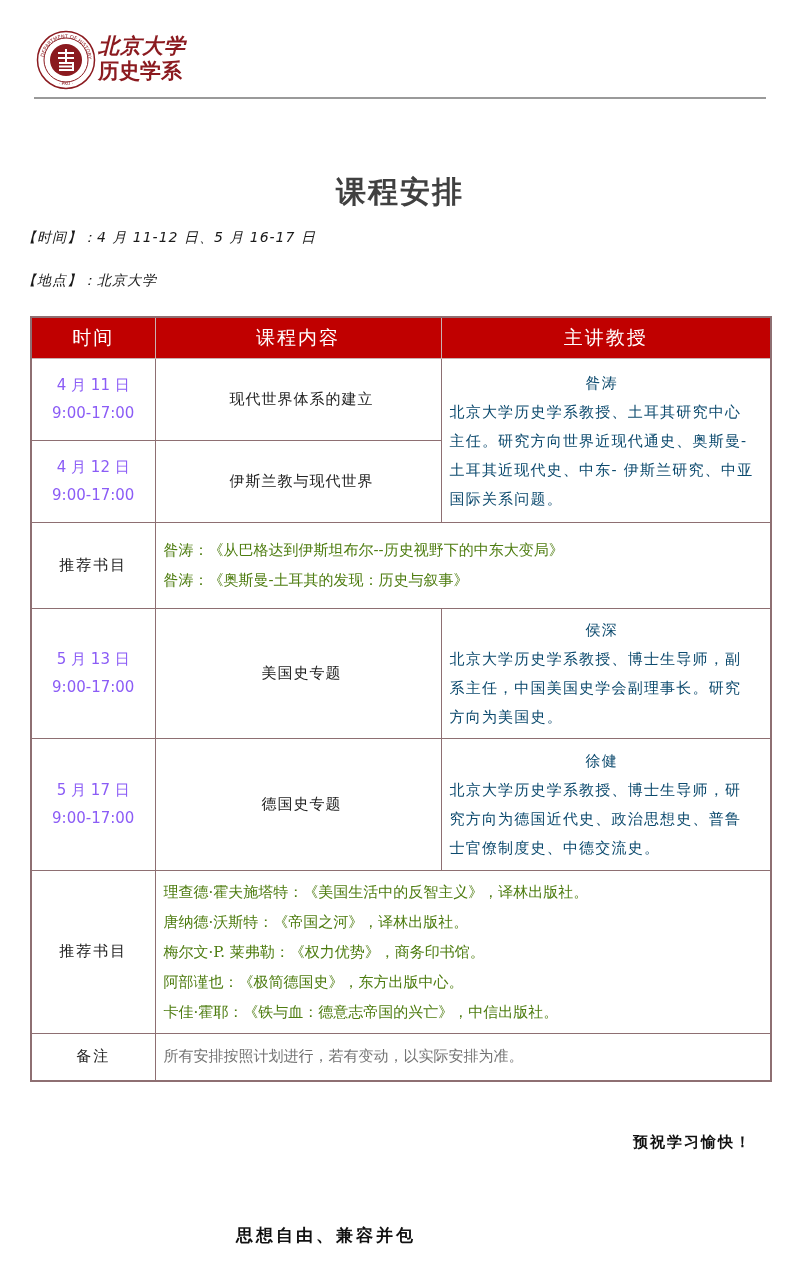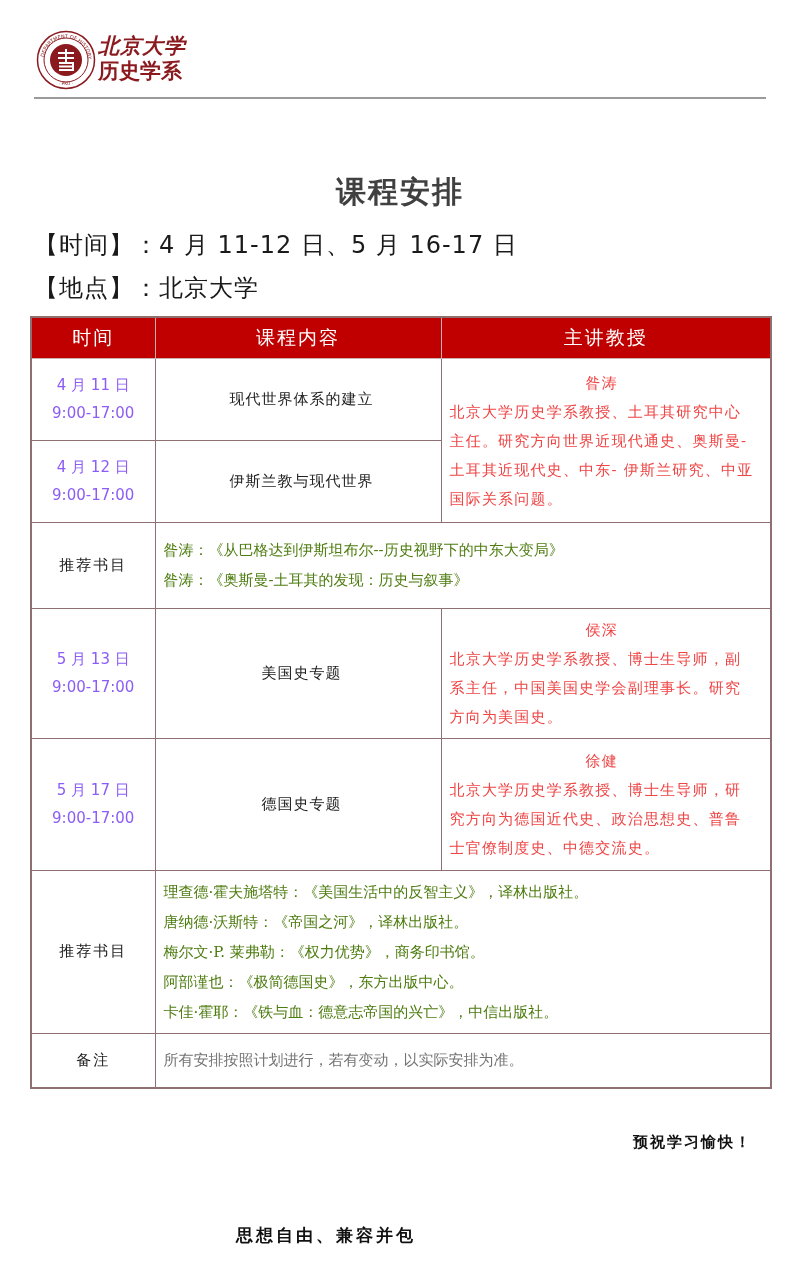--- a/index.html
+++ b/index.html
@@ -9,30 +9,30 @@
   .header { position: absolute; left: 0; top: 0; width: 800px; height: 110px; }
   .logo { position: absolute; left: 36px; top: 30px; width: 60px; height: 60px; }
   .logo-text { position: absolute; left: 98px; top: 33px; color: #8b1a1f; font-family: "DejaVu Serif", serif; font-weight: bold; line-height: 25px; }
   .logo-text .l1 { font-size: 21px; font-style: italic; letter-spacing: 1px; }
   .logo-text .l2 { font-size: 21px; letter-spacing: 0px; }
   .header-title { position: absolute; right: 32px; top: 66px; font-size: 20px; letter-spacing: 2px; color: #1e1e1e; font-family: "DejaVu Sans", sans-serif; }
   .header-rule { position: absolute; left: 34px; top: 97px; width: 732px; height: 2px; background: #9a9a9a; }
 
   .page-title { position: absolute; left: 0; top: 144px; width: 800px; text-align: center; font-size: 30px; font-family: "DejaVu Sans", sans-serif; color: #404040; letter-spacing: 2px; margin-top: 28px; }
 
-  .info { position: absolute; left: 34px; font-size: 24px; font-family: "DejaVu Sans", sans-serif; color: #1a1a1a; letter-spacing: 1px; }
+  .info { position: absolute; left: 22px; font-size: 14px; font-family: "DejaVu Sans", sans-serif; color: #1a1a1a; letter-spacing: 1px; font-style: italic; }
   .info.time { top: 229px; }
   .info.place { top: 272px; }
 
   table.schedule { position: absolute; left: 30px; top: 316px; width: 740px; border-collapse: collapse; table-layout: fixed; border: 2px solid #8e6f72; }
   table.schedule th, table.schedule td { border: 1px solid #8e6f72; font-size: 15px; vertical-align: middle; }
   table.schedule thead th { background: #c00000; color: #ffffff; font-weight: normal; font-size: 19px; height: 41px; text-align: center; letter-spacing: 2px; border-color: #c9b0b0; }
   td.date { text-align: center; font-family: "DejaVu Sans", sans-serif; font-size: 15.5px; line-height: 28px; color: #8b5cf6; }
   td.course { text-align: center; font-size: 15px; color: #222; letter-spacing: 1px; padding-left: 7px; }
-  td.prof { padding: 4px 16px 2px 8px; font-size: 15px; line-height: 29px; color: #ef4444; letter-spacing: 1.2px; }
+  td.prof { padding: 4px 16px 2px 8px; font-size: 15px; line-height: 29px; color: #0c4a6e; letter-spacing: 1.2px; }
   td.prof .pname { display: block; text-align: center; }
   td.label { text-align: center; font-size: 15px; color: #222; letter-spacing: 2px; }
   td.books { padding: 6px 8px; font-size: 15px; line-height: 30px; color: #4d7c0f; }
   td.books .book { display: block; white-space: nowrap; }
   td.note { padding: 0 8px; font-size: 15px; color: #737373; }
 
   .wish { position: absolute; right: 48px; top: 1133px; font-size: 15px; font-weight: bold; letter-spacing: 2px; font-family: "DejaVu Sans", sans-serif; color: #111; }
   .motto { position: absolute; left: 0; top: 1224px; width: 652px; text-align: center; font-size: 17px; font-weight: bold; letter-spacing: 3px; font-family: "DejaVu Sans", sans-serif; color: #111; }
 </style>
 </head>
@@ -134,21 +134,21 @@
     <tr style="height:162px">
       <td class="label">推荐书目</td>
       <td class="books" colspan="2">
         <span class="book">理查德·霍夫施塔特：《美国生活中的反智主义》，译林出版社。</span>
         <span class="book">唐纳德·沃斯特：《帝国之河》，译林出版社。</span>
         <span class="book">梅尔文·P. 莱弗勒：《权力优势》，商务印书馆。</span>
         <span class="book">阿部谨也：《极简德国史》，东方出版中心。</span>
         <span class="book">卡佳·霍耶：《铁与血：德意志帝国的兴亡》，中信出版社。</span>
       </td>
     </tr>
-    <tr style="height:55px">
+    <tr style="height:48px">
       <td class="label">备注</td>
       <td class="note" colspan="2">所有安排按照计划进行，若有变动，以实际安排为准。</td>
     </tr>
   </tbody>
 </table>
 
 <div class="wish">预祝学习愉快！</div>
 <div class="motto">思想自由、兼容并包</div>
 
 </body></html>

